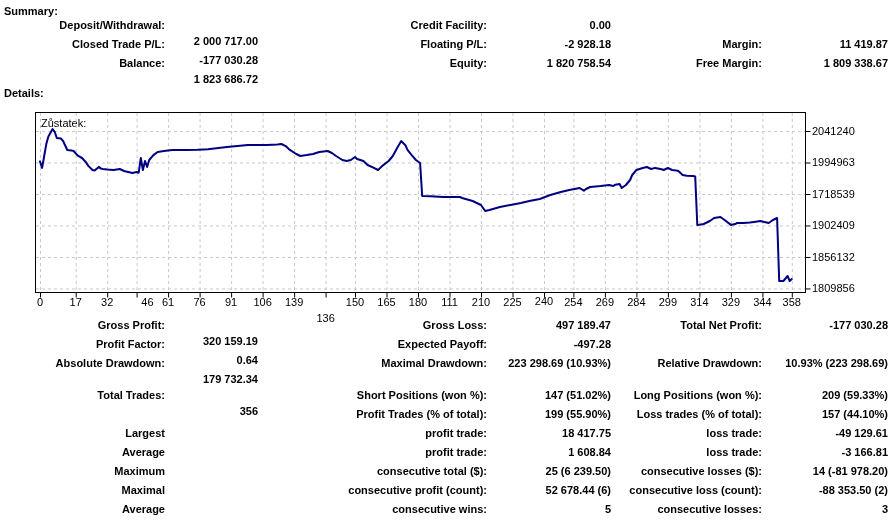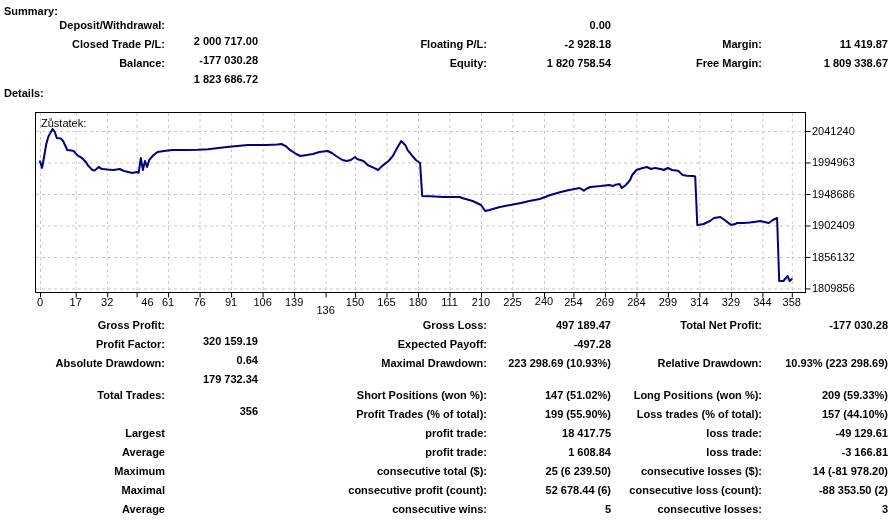--- a/index.html
+++ b/index.html
@@ -26,20 +26,21 @@
 </style>
 </head>
 <body>
 
 <div class="section-heading" style="top:5px;">Summary:</div>
 
 <div id="summary-rows">
     <div class="row" style="top: 19px;">
       <span class="cell c1l">Deposit/Withdrawal:</span>
       <span class="cell c1v">2 000 717.00</span>
+      <span class="cell c2l">Credit Facility:</span>
       <span class="cell c2v">0.00</span>
       <span class="cell c3l"></span>
       <span class="cell c3v"></span>
     </div>
     <div class="row" style="top: 38px;">
       <span class="cell c1l">Closed Trade P/L:</span>
       <span class="cell c1v">-177 030.28</span>
       <span class="cell c2l">Floating P/L:</span>
       <span class="cell c2v">-2 928.18</span>
       <span class="cell c3l">Margin:</span>
@@ -127,39 +128,39 @@
     </svg>
     <div class="xtick-label" style="left: 23px; top: 196px;">0</div>
     <div class="xtick-label" style="left: 58.7px; top: 196px;">17</div>
     <div class="xtick-label" style="left: 90.2px; top: 196px;">32</div>
     <div class="xtick-label" style="left: 119.6px; top: 196px; text-align: right;">46</div>
     <div class="xtick-label" style="left: 151.1px; top: 196px;">61</div>
     <div class="xtick-label" style="left: 182.6px; top: 196px;">76</div>
     <div class="xtick-label" style="left: 214.1px; top: 196px;">91</div>
     <div class="xtick-label" style="left: 245.6px; top: 196px;">106</div>
     <div class="xtick-label" style="left: 277.1px; top: 196px;">139</div>
-    <div class="xtick-label" style="left: 308.6px; top: 204px;">136</div>
+    <div class="xtick-label" style="left: 308.6px; top: 212px;">136</div>
     <div class="xtick-label" style="left: 338px; top: 196px;">150</div>
     <div class="xtick-label" style="left: 369.5px; top: 196px;">165</div>
     <div class="xtick-label" style="left: 401px; top: 196px;">180</div>
     <div class="xtick-label" style="left: 432.5px; top: 196px;">111</div>
     <div class="xtick-label" style="left: 464px; top: 196px;">210</div>
     <div class="xtick-label" style="left: 495.5px; top: 196px;">225</div>
     <div class="xtick-label" style="left: 527px; top: 195px;">240</div>
     <div class="xtick-label" style="left: 556.4px; top: 196px;">254</div>
     <div class="xtick-label" style="left: 587.9px; top: 196px;">269</div>
     <div class="xtick-label" style="left: 619.4px; top: 196px;">284</div>
     <div class="xtick-label" style="left: 650.9px; top: 196px;">299</div>
     <div class="xtick-label" style="left: 682.4px; top: 196px;">314</div>
     <div class="xtick-label" style="left: 713.9px; top: 196px;">329</div>
     <div class="xtick-label" style="left: 745.4px; top: 196px;">344</div>
     <div class="xtick-label" style="left: 774.8px; top: 196px;">358</div>
     <div class="ytick-label" style="top: 25px;">2041240</div>
     <div class="ytick-label" style="top: 56.4938px;">1994963</div>
-    <div class="ytick-label" style="top: 87.9876px;">1948686</div>
+    <div class="ytick-label" style="top: 87.9876px;">1718539</div>
     <div class="ytick-label" style="top: 119.481px;">1902409</div>
     <div class="ytick-label" style="top: 150.975px;">1856132</div>
     <div class="ytick-label" style="top: 182.468px;">1809856</div>
   </div>
 
 <div id="stats-rows">
     <div class="row" style="top: 319px;">
       <span class="cell c1l">Gross Profit:</span>
       <span class="cell c1v">320 159.19</span>
       <span class="cell c2l">Gross Loss:</span>

